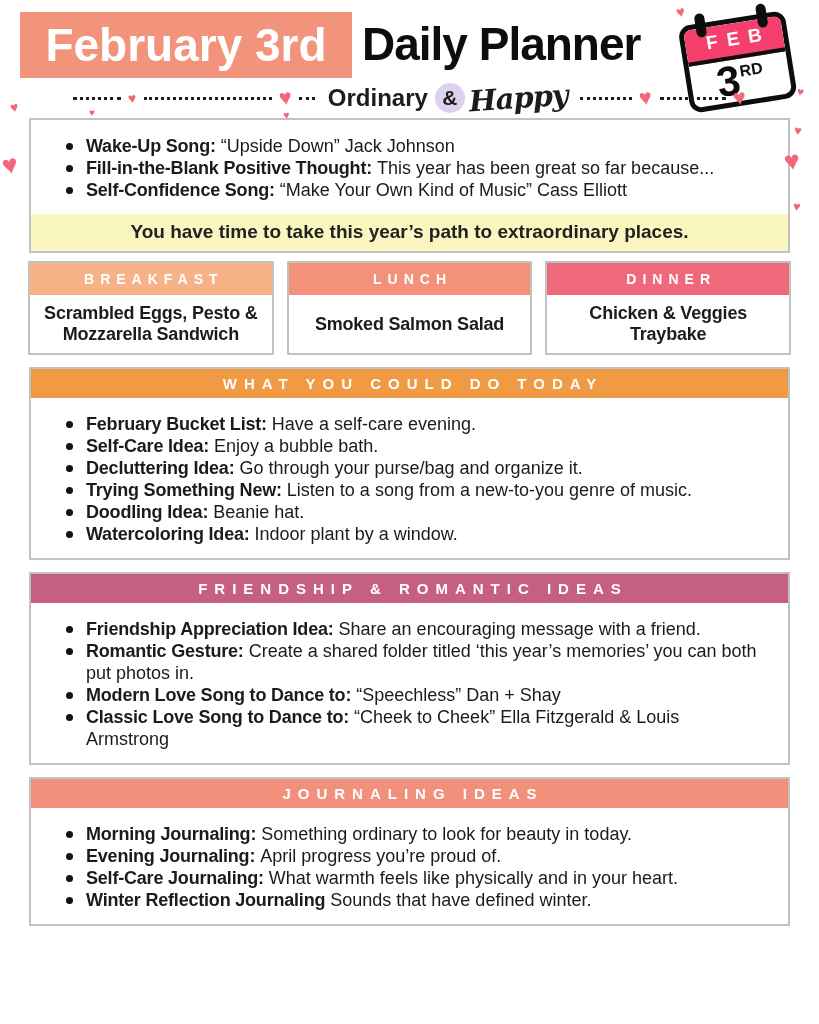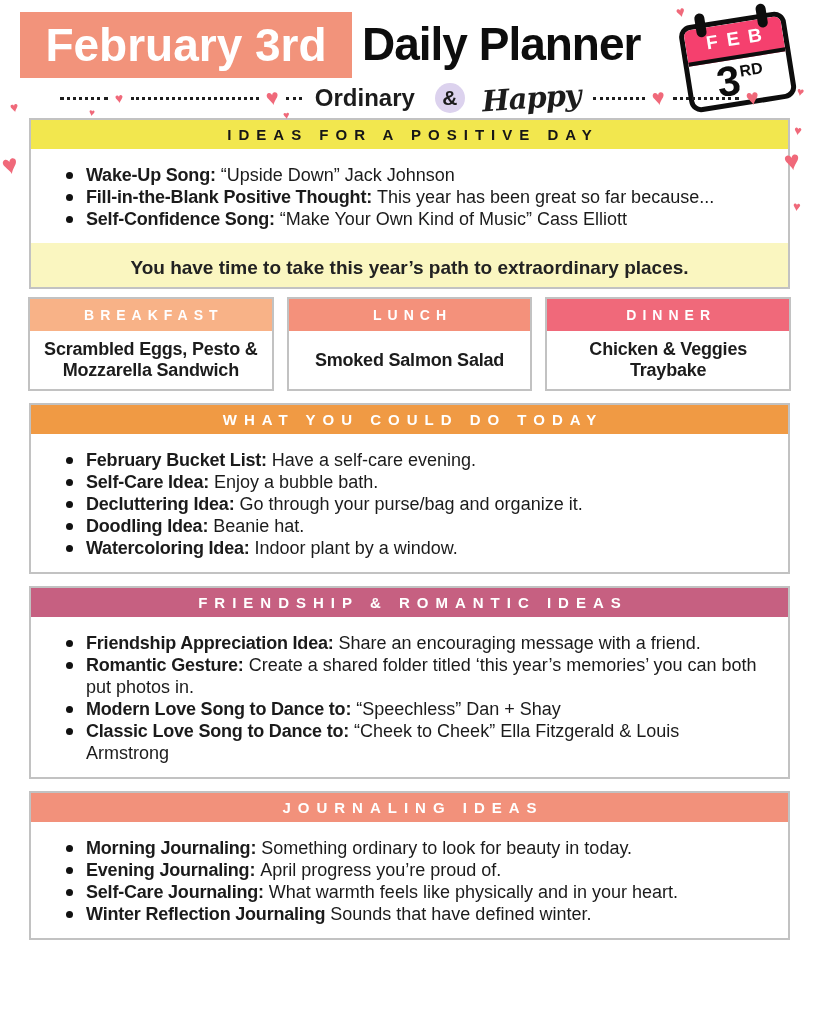--- a/index.html
+++ b/index.html
@@ -54,21 +54,21 @@
   
   .brand-row{
     position:absolute;left:0;right:0;top:82px;height:32px;
     display:flex;align-items:center;justify-content:center;gap:7px;
   }
   .dotline{height:0;border-top:3.5px dotted #1f1f1f;}
   .w-a{width:48px}.w-b{width:128px}.w-c{width:16px}.w-d{width:52px}.w-e{width:66px}
   .line-heart{color:var(--heart);line-height:1;display:inline-block;}
   .lh-sm{font-size:14px;transform:rotate(-6deg);}
   .lh-lg{font-size:22px;transform:rotate(-8deg);}
-  .brand{display:flex;align-items:center;margin:0 6px;gap:13px;}
+  .brand{display:flex;align-items:center;margin:0 6px;}
   .brand-ordinary{font-size:24px;font-weight:800;letter-spacing:0;}
   .brand-amp{
     width:30px;height:30px;border-radius:50%;background:var(--lavender);
     display:inline-flex;align-items:center;justify-content:center;
     font-size:21px;font-weight:800;margin:0 2px 0 7px;
   }
   .brand-happy{
     font-family:"DejaVu Serif",serif;font-style:italic;font-weight:700;
     font-size:29px;letter-spacing:-1px;transform:rotate(-4deg);margin-left:2px;
   }
@@ -88,21 +88,21 @@
     position:relative;padding-left:26px;font-size:18px;line-height:22px;
     color:#1b1b1b;
   }
   ul.bullets li::before{
     content:'';position:absolute;left:6px;top:8px;width:7px;height:7px;
     border-radius:50%;background:#111;
   }
   ul.bullets b{font-weight:800;margin-right:5px;letter-spacing:-0.2px;}
   .quote{
     background:var(--pale_yellow);text-align:center;
-    font-size:19px;font-weight:700;color:#222;padding:14px 0 8px 0;
+    font-size:19px;font-weight:700;color:#222;padding:7px 0 8px 0;
   }
   .section{margin-top:12px;}
   .section-first{margin-top:6px;}
   
   .pad-list{padding-top:40px;padding-bottom:34px;}
   .today-list{padding-top:24px;padding-bottom:18px;}
   .friend-list{padding-top:16px;padding-bottom:16px;}
   
   .meals{display:flex;gap:13px;margin:8px 28px 0 28px;}
   .meal{flex:1;border:2px solid var(--border);background:#fff;display:flex;flex-direction:column;}
@@ -154,21 +154,20 @@
       <span class="brand-happy">Happy</span>
     </span>
     <span class="dotline w-d"></span>
     <span class="line-heart lh-lg">♥</span>
     <span class="dotline w-e"></span>
     <span class="line-heart lh-lg">♥</span>
   </div>
 </div>
 
 <div class="box section section-first">
-  <div class="bar bar-yellow">IDEAS FOR A POSITIVE DAY</div>
   <ul class="bullets">
       <li><b>Wake-Up Song:</b><span>“Upside Down” Jack Johnson</span></li>
       <li><b>Fill-in-the-Blank Positive Thought:</b><span>This year has been great so far because...</span></li>
       <li><b>Self-Confidence Song:</b><span>“Make Your Own Kind of Music” Cass Elliott</span></li>
     </ul>
   <div class="quote">You have time to take this year’s path to extraordinary places.</div>
 </div>
 
 <div class="meals">
   <div class="meal">
@@ -184,20 +183,21 @@
     <div class="meal-body">Chicken &amp; Veggies Traybake</div>
   </div>
 </div>
 
 <div class="box section">
   <div class="bar bar-orange">WHAT YOU COULD DO TODAY</div>
   <ul class="bullets today-list">
       <li><b>February Bucket List:</b><span>Have a self-care evening.</span></li>
       <li><b>Self-Care Idea:</b><span>Enjoy a bubble bath.</span></li>
       <li><b>Decluttering Idea:</b><span>Go through your purse/bag and organize it.</span></li>
+      <li><b>Trying Something New:</b><span>Listen to a song from a new-to-you genre of music.</span></li>
       <li><b>Doodling Idea:</b><span>Beanie hat.</span></li>
       <li><b>Watercoloring Idea:</b><span>Indoor plant by a window.</span></li>
     </ul>
 </div>
 
 <div class="box section">
   <div class="bar bar-rose">FRIENDSHIP &amp; ROMANTIC IDEAS</div>
   <ul class="bullets friend-list">
       <li><b>Friendship Appreciation Idea:</b><span>Share an encouraging message with a friend.</span></li>
       <li><b>Romantic Gesture:</b><span>Create a shared folder titled ‘this year’s memories’ you can both put photos in.</span></li>

